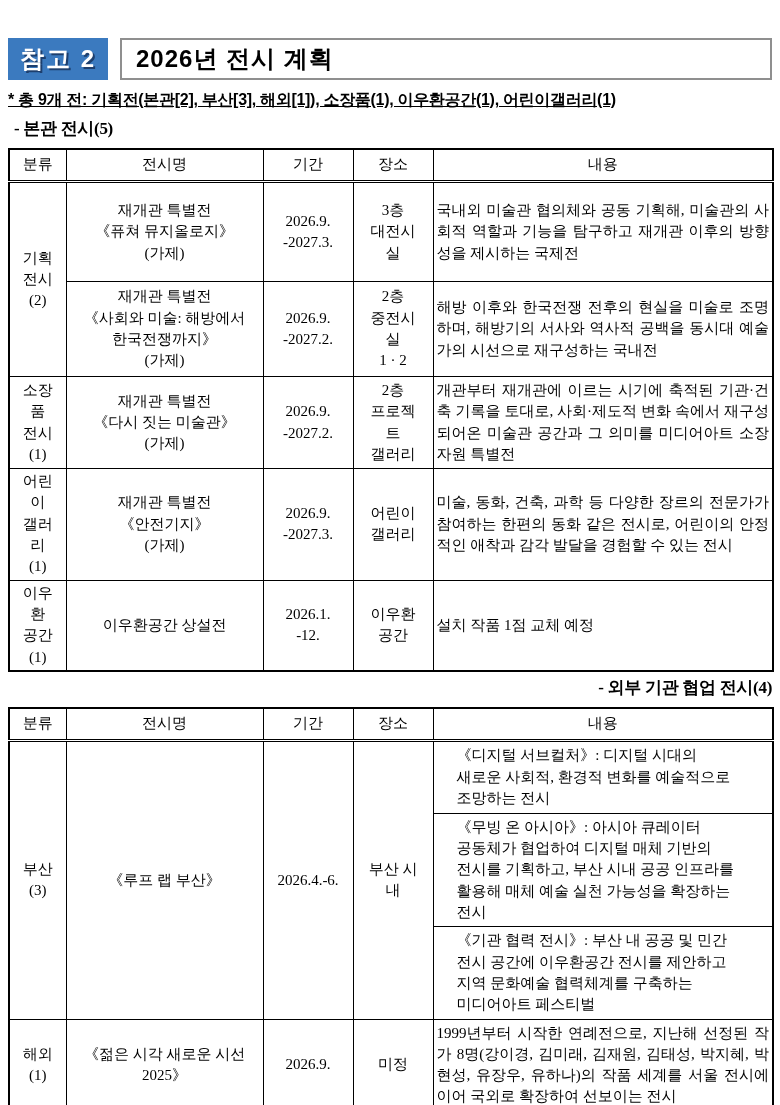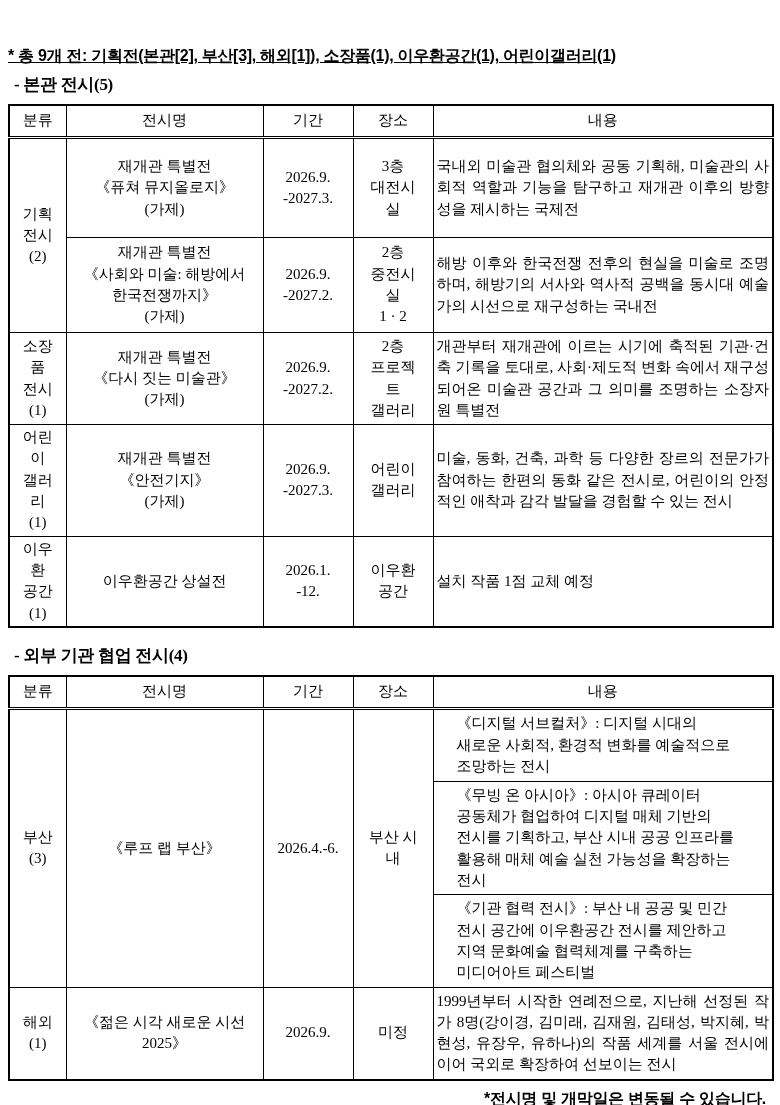--- a/index.html
+++ b/index.html
@@ -30,20 +30,24 @@
   .h-s1{height:73px;} .h-s2{height:108px;} .h-s3{height:90px;} .h-ov{height:85px;}
 
   .footer{font-family:"Liberation Sans","DejaVu Sans",sans-serif;font-weight:bold;font-size:16px;
          text-align:right;margin-top:8px;padding-right:6px;letter-spacing:-0.3px;}
 </style>
 </head>
 <body>
 
 <div class="page">
 
+  <div class="hdr">
+    <div class="badge">참고 2</div>
+    <div class="titlebox">2026년 전시 계획</div>
+  </div>
 
   <div class="summary">* 총 9개 전: 기획전(본관[2], 부산[3], 해외[1]), 소장품(1), 이우환공간(1), 어린이갤러리(1)</div>
 
   <div class="section-title">- 본관 전시(5)</div>
 
   <table>
     <colgroup>
         <col style="width:57px">
         <col style="width:197px">
         <col style="width:90px">
@@ -90,21 +94,21 @@
 전시
 (1)</td>
         <td class="pre">재개관 특별전
 《다시 짓는 미술관》
 (가제)</td>
         <td class="pre">2026.9.
 -2027.2.</td>
         <td class="pre">2층
 프로젝트
 갤러리</td>
-        <td class="desc">개관부터 재개관에 이르는 시기에 축적된 기관·건축 기록을 토대로, 사회·제도적 변화 속에서 재구성되어온 미술관 공간과 그 의미를 조명하는 소장자원 특별전</td>
+        <td class="desc">개관부터 재개관에 이르는 시기에 축적된 기관·건축 기록을 토대로, 사회·제도적 변화 속에서 재구성되어온 미술관 공간과 그 의미를 미디어아트 소장자원 특별전</td>
       </tr>
       <tr class="h-r4">
         <td class="pre">어린이
 갤러리
 (1)</td>
         <td class="pre">재개관 특별전
 《안전기지》
 (가제)</td>
         <td class="pre">2026.9.
 -2027.3.</td>
@@ -119,21 +123,21 @@
         <td class="pre">이우환공간 상설전</td>
         <td class="pre">2026.1.
 -12.</td>
         <td class="pre">이우환
 공간</td>
         <td class="desc">설치 작품 1점 교체 예정</td>
       </tr>
     </tbody>
   </table>
 
-  <div class="section-title" style="margin-top:16px;">- 외부 기관 협업 전시(4)</div>
+  <div class="section-title" style="margin-top:4px;text-align:right;">- 외부 기관 협업 전시(4)</div>
 
   <table>
     <colgroup>
         <col style="width:57px">
         <col style="width:197px">
         <col style="width:90px">
         <col style="width:80px">
         <col style="width:340px">
       </colgroup>
     <thead>

